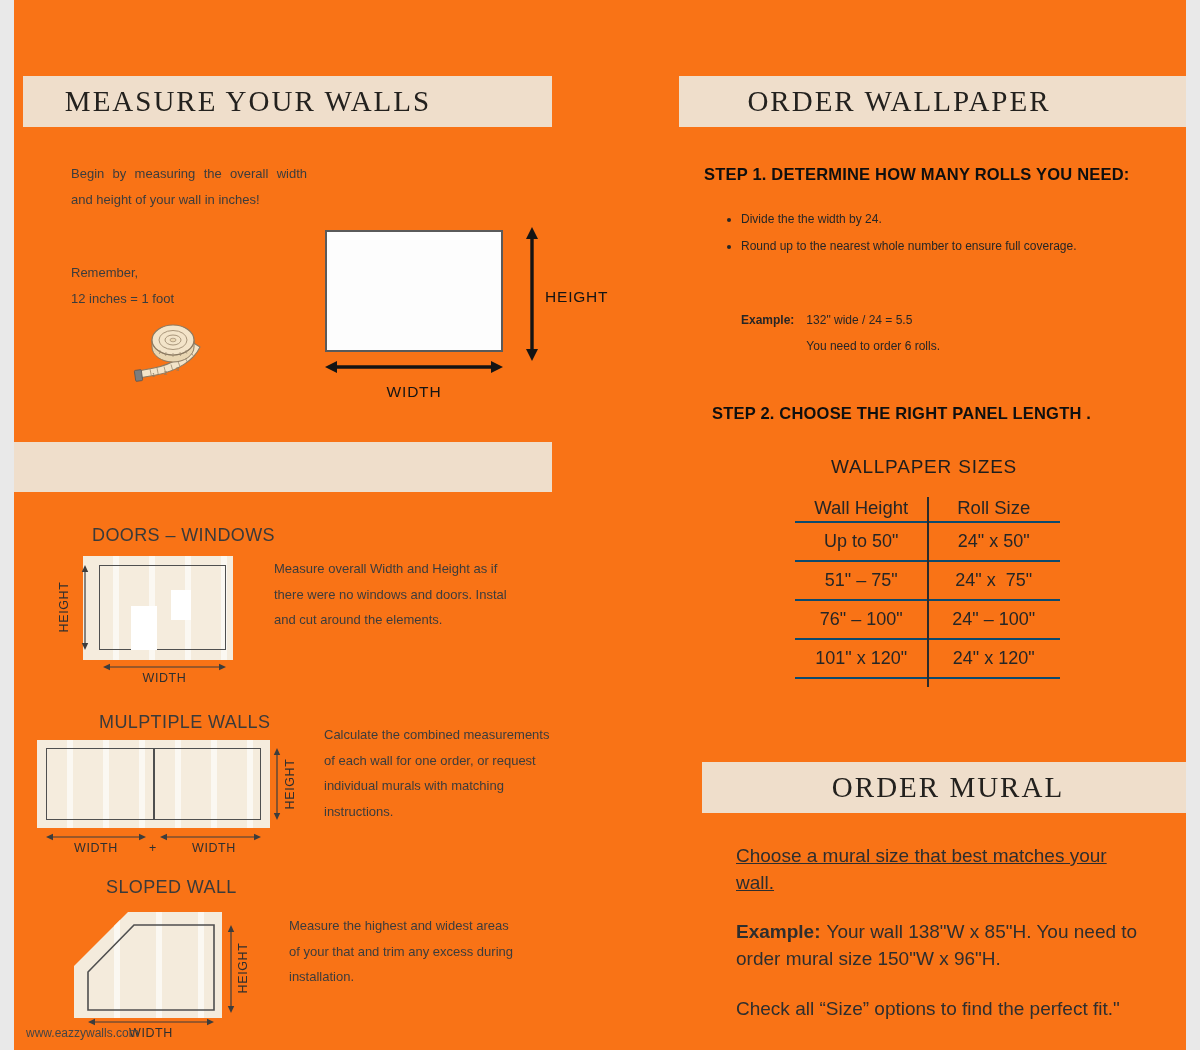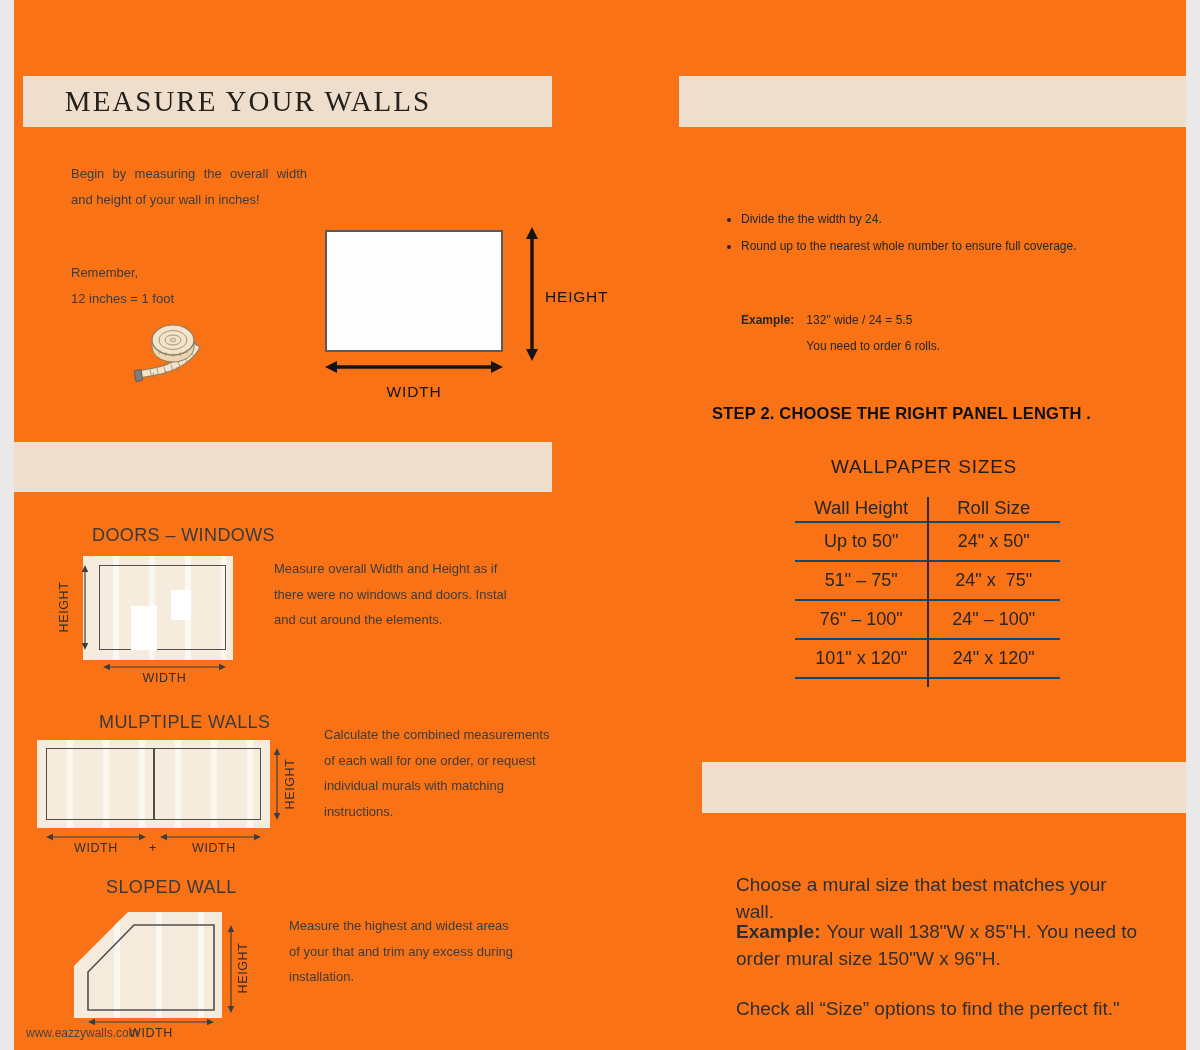--- a/index.html
+++ b/index.html
@@ -156,21 +156,23 @@
     <line x1="6" y1="5" x2="120" y2="5" stroke="#3d3d3d" stroke-width="1.2"></line>
     <polygon points="0,5 7,1.8 7,8.2" fill="#3d3d3d"></polygon>
     <polygon points="126,5 119,1.8 119,8.2" fill="#3d3d3d"></polygon>
   </svg>
   <div class="dim" style="left:74px;top:1026px;width:126px;">WIDTH</div>
   <div class="abs body-text" style="left:275px;top:913px;width:225px;">Measure the highest and widest areas of your that and trim any excess during installation.</div>
 
   <div class="footer">www.eazzywalls.com</div>
 
   <div class="band" style="left:665px;top:76px;width:535px;"></div>
-
+  <div class="band-title" style="left:665px;top:76px;width:440px;">ORDER WALLPAPER</div>
+
+  <div class="step-heading" style="left:690px;top:165px;">STEP 1. DETERMINE HOW MANY ROLLS YOU NEED:</div>
 
   <ul class="abs bullets rc-text" style="left:706px;top:207px;width:412px;">
     <li>Divide the the width by 24.</li>
     <li>Round up to the nearest whole number to ensure full coverage.</li>
   </ul>
 
   <div class="abs example-row rc-text" style="left:727px;top:308px;">
     <span class="bold">Example:</span>
     <span>
       <span style="display:block;">132" wide / 24 = 5.5</span>
@@ -200,22 +202,23 @@
       <div class="t-cell">76" – 100"</div>
       <div class="t-cell">24" – 100"</div>
     </div>
     <div class="t-row">
       <div class="t-cell">101" x 120"</div>
       <div class="t-cell">24" x 120"</div>
     </div>
   </div>
 
   <div class="band" style="left:688px;top:762px;width:512px;"></div>
-
-  <div class="mural-text" style="left:722px;top:872px;width:410px;">Choose a mural size that best matches your wall.</div>
+  <div class="band-title" style="left:688px;top:762px;width:492px;">ORDER MURAL</div>
+
+  <div class="mural-text" style="left:722px;top:843px;width:410px;text-decoration:underline;">Choose a mural size that best matches your wall.</div>
 
   <div class="mural-text" style="left:722px;top:919px;width:447px;">
     <span class="bold" style="margin-right:6px;">Example:</span><span>Your wall 138"W x 85"H. You need to order mural size 150"W x 96"H.</span>
   </div>
 
   <div class="mural-text" style="left:722px;top:996px;width:480px;">Check all “Size” options to find the perfect fit."</div>
 
 </div>
 
 </body></html>

